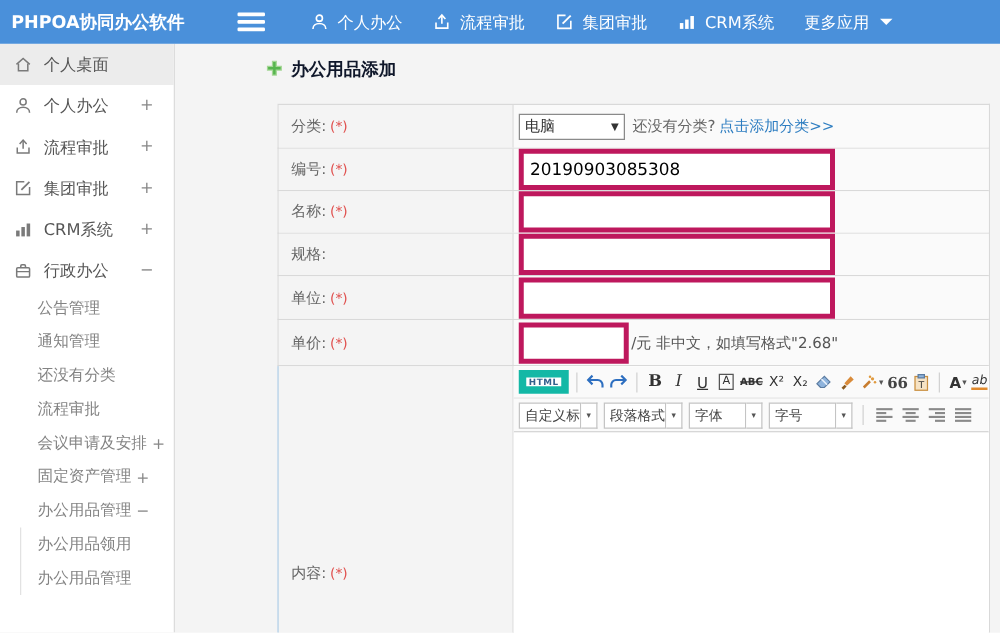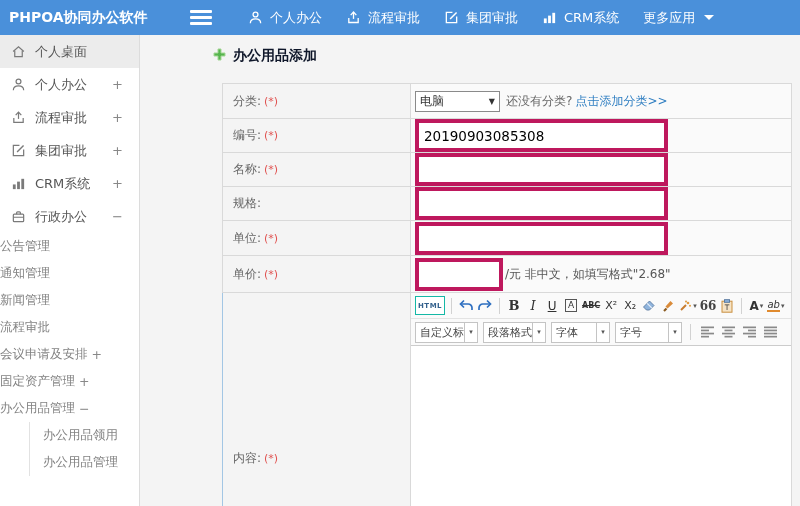--- a/index.html
+++ b/index.html
@@ -23,24 +23,24 @@
     border-right:5px solid transparent; border-top:5px solid #fff; margin-left:2px; }
   
   .sidebar { position:absolute; top:35px; left:0; width:140px; height:471px;
     background:#fff; border-right:1px solid #dcdcdc; }
   .side-item { display:flex; align-items:center; height:33px; font-size:13px;
     color:#555; cursor:pointer; }
   .side-item.selected { background:#ececec; }
   .side-item .sicon { width:15px; height:15px; margin-left:11px; margin-right:9px;
     color:#7a7a7a; display:flex; align-items:center; }
   .side-item .sign { margin-left:auto; margin-right:16px; color:#888; font-size:13px; }
-  .side-sub { display:flex; align-items:center; height:27px; 
+  .side-sub { display:flex; align-items:center; height:27px; padding-left:30px;
     font-size:12.5px; color:#838383; cursor:pointer; }
   .side-sub .sign { margin-left:4px; color:#888; }
-  .l3wrap { margin-left:29px; border-left:1px solid #e2e2e2; }
+  .l3wrap { margin-left:16px; border-left:1px solid #e2e2e2; }
   .l3wrap .side-sub { padding-left:13px; }
   
   .page-title { position:absolute; left:213px; top:47px; display:flex;
     align-items:center; gap:7px; }
   .page-title .ttl { font-size:14px; font-weight:bold; color:#0f172a; }
   .form { position:absolute; left:222px; top:83px; width:570px;
     border-top:1px solid #d9d9d9; border-right:1px solid #d9d9d9; background:#fafafa; }
   .frow { display:flex; border-bottom:1px solid #d9d9d9; border-left:1px solid #d9d9d9; }
   .frow.content-row { border-left:1px solid #a3c6e4; border-bottom:none; height:330px; }
   .fl { width:188px; min-width:188px; background:#f4f4f4; border-right:1px solid #d9d9d9;
@@ -63,21 +63,21 @@
   
   .content-row .fv { padding:0; background:#fff; align-items:stretch; }
   .editor { flex:1; display:flex; flex-direction:column; background:#fff; min-width:0; overflow:hidden; }
   .tbrow { display:flex; align-items:center; background:#fafafa; padding:0 4px;
     gap:3px; flex:none; white-space:nowrap; overflow:hidden; }
   .tb1 { height:26px; border-bottom:1px solid #e3e3e3; }
   .tb2 { height:27px; border-bottom:1px solid #cccccc; gap:5px; }
   .tbtn { min-width:16px; height:19px; display:flex; align-items:center;
     justify-content:center; cursor:pointer; color:#333; flex:none; }
   .sep { width:1px; height:16px; background:#d2d2d2; margin:0 3px; flex:none; }
-  .htmlbtn { border:1px solid #14b8a6; background:#fff; font-size:7px; font-weight:bold;
+  .htmlbtn { border:6px solid #14b8a6; background:#fff; font-size:7px; font-weight:bold;
     color:#33608c; padding:1px 2px; letter-spacing:0.5px; }
   .undo svg { display:block; }
   .b { font-weight:bold; font-size:13px; font-family:"DejaVu Serif","Liberation Serif",serif; }
   .i { font-style:italic; font-size:13px; font-family:"DejaVu Serif","Liberation Serif",serif; }
   .u { text-decoration:underline; font-size:12px; }
   .boxa { border:1px solid #555; font-size:9px; line-height:11px; padding:0 2px; }
   .strike { font-size:8px; font-weight:bold; text-decoration:line-through; }
   .supsub { font-size:11px; }
   .quote66 { font-weight:bold; font-size:12px;
     font-family:"DejaVu Serif","Liberation Serif",serif; color:#444; }
@@ -211,21 +211,21 @@
     <span>行政办公</span>
     <span class="sign">−</span>
   </div>
   <div class="side-sub">
     <span>公告管理</span>
   </div>
   <div class="side-sub">
     <span>通知管理</span>
   </div>
   <div class="side-sub">
-    <span>新闻管理</span>
+    <span>还没有分类</span>
   </div>
   <div class="side-sub">
     <span>流程审批</span>
   </div>
   <div class="side-sub">
     <span>会议申请及安排</span>
     <span class="sign">+</span>
   </div>
   <div class="side-sub">
     <span>固定资产管理</span>

